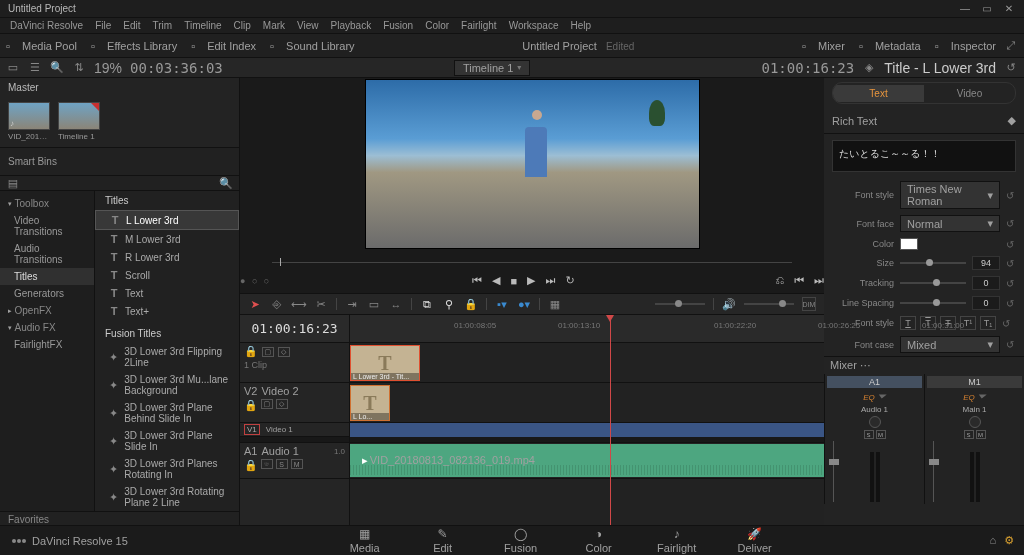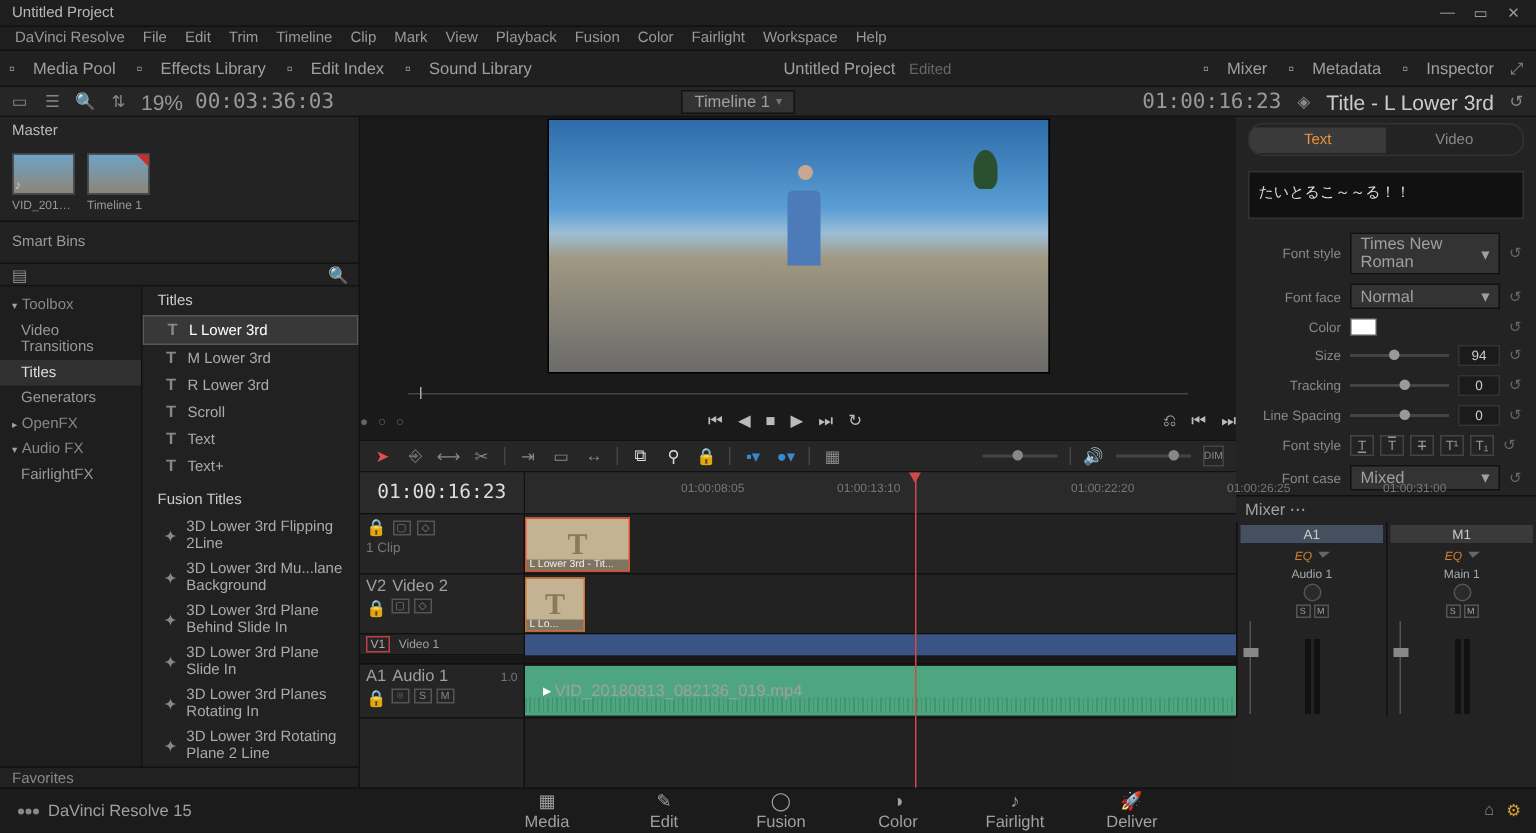--- a/index.html
+++ b/index.html
@@ -277,20 +277,21 @@
     <div class="smartbins">Smart Bins</div>
     <div class="searchrow">
       <span class="tcicon">▤</span>
       <span style="flex:1"></span>
       <span class="tcicon">🔍</span>
     </div>
     <div class="fxlib">
       <div class="fxsidebar" id="fxside">
           <div class="hdr"><span class="tri">▾</span>Toolbox</div>
           <div class="cat">Video Transitions</div>
+          <div class="cat">Audio Transitions</div>
           <div class="cat sel">Titles</div>
           <div class="cat">Generators</div>
           <div class="hdr"><span class="tri">▸</span>OpenFX</div>
           <div class="hdr"><span class="tri">▾</span>Audio FX</div>
           <div class="cat">FairlightFX</div>
         </div>
       <div class="fxlist">
         <div class="grphdr">Titles</div>
         <div id="titles-list">
             <div class="item sel"><span class="ic" style="font-weight:bold;">T</span>L Lower 3rd</div>
@@ -454,20 +455,26 @@
         </div>
       </div>
     </div>
   </div>
 
   <div class="rightpane">
     <div class="insp-tabs">
       <div class="t active">Text</div>
       <div class="t">Video</div>
     </div>
+    <div class="insp-sec">
+      <div class="shdr">
+          <span>Rich Text</span>
+          <span>◆</span>
+        </div>
+    </div>
     <div class="richbox">たいとるこ～～る！！</div>
 
     <div class="proprow">
       <div class="plbl">Font style</div>
       <div class="pval">
           <div class="select">
             <span>Times New Roman</span>
             <span class="chev">▾</span>
           </div>
         </div>

